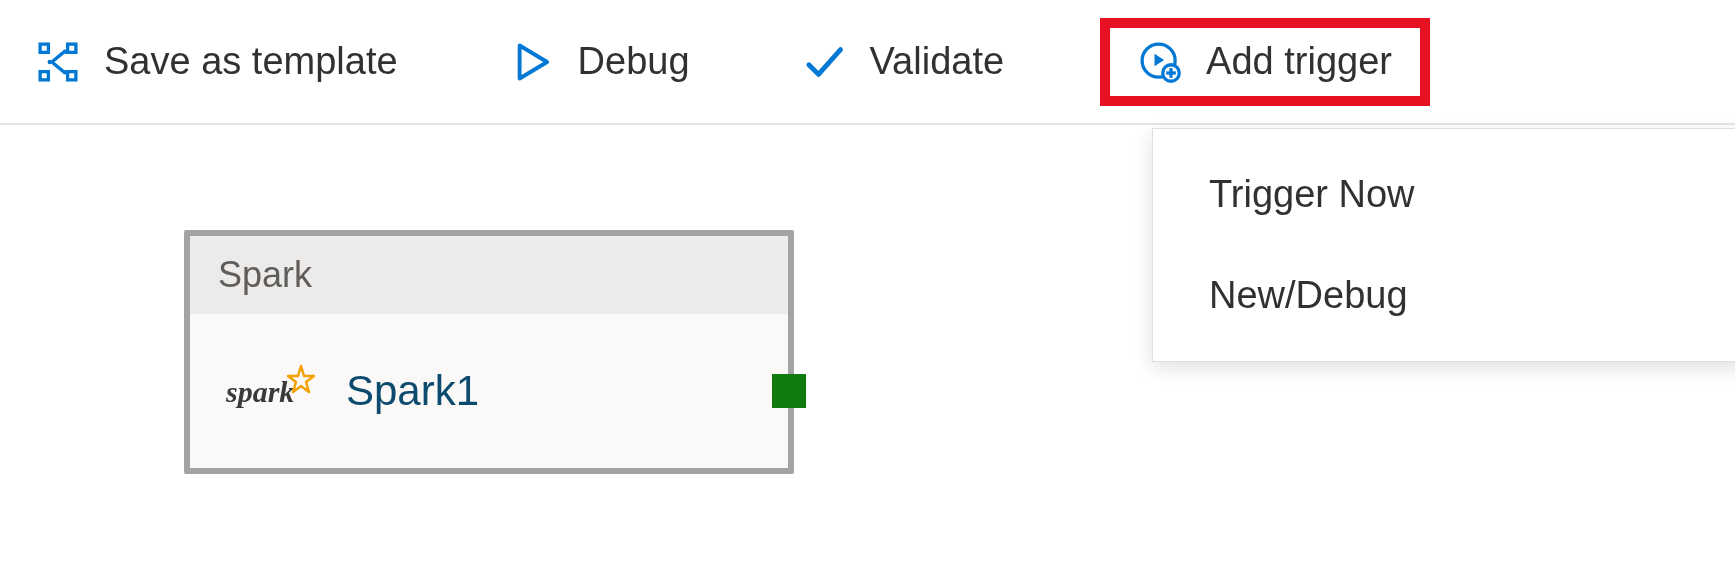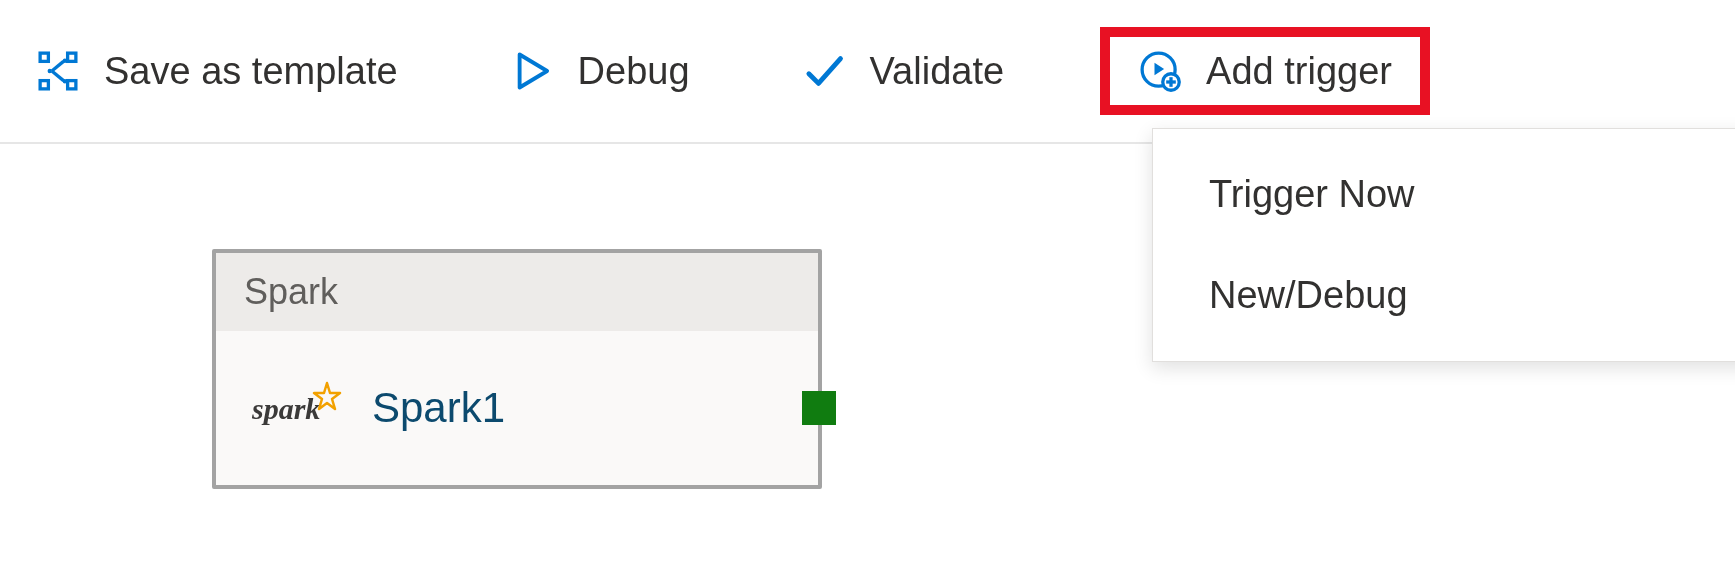--- a/index.html
+++ b/index.html
@@ -9,21 +9,21 @@
       height: 581px;
       background: #fff;
       overflow: hidden;
       position: relative;
     }
 
     
     .toolbar {
       display: flex;
       align-items: center;
-      height: 144px;
+      height: 125px;
       padding: 16px 20px;
       border-bottom: 2px solid #e6e6e6;
       gap: 80px;
     }
     .toolbar-button {
       display: flex;
       align-items: center;
       gap: 24px;
       font-size: 38px;
       color: #323130;
@@ -44,24 +44,24 @@
     .toolbar-button .icon svg { width: 100%; height: 100%; }
 
     .highlight-box {
       border: 10px solid #e81123;
     }
 
     
     .canvas { position: relative; }
     .activity-node {
       position: absolute;
-      left: 212px;
+      left: 184px;
       top: 105px;
       width: 610px;
-      border: 4px solid #a3a3a3;
+      border: 6px solid #a3a3a3;
       background: #faf9f8;
       border-radius: 2px;
     }
     .activity-header {
       background: #edebe9;
       padding: 18px 28px;
       font-size: 36px;
       color: #605e5c;
     }
     .activity-body {

